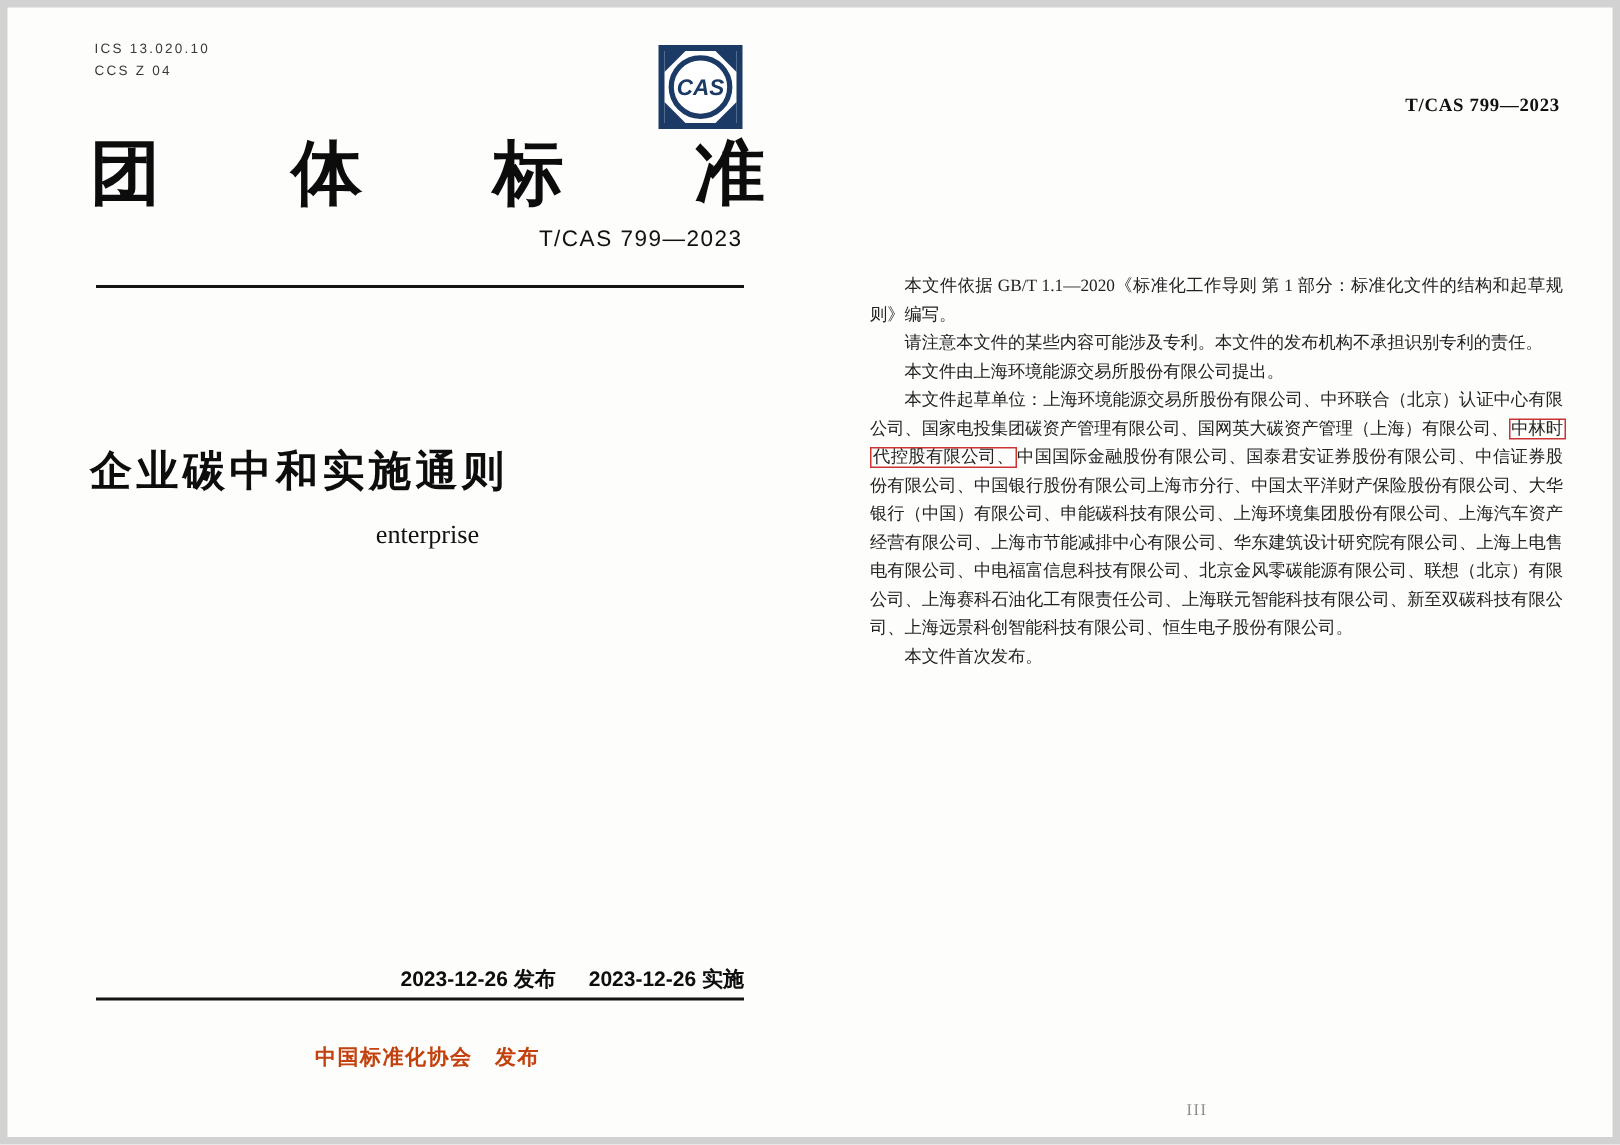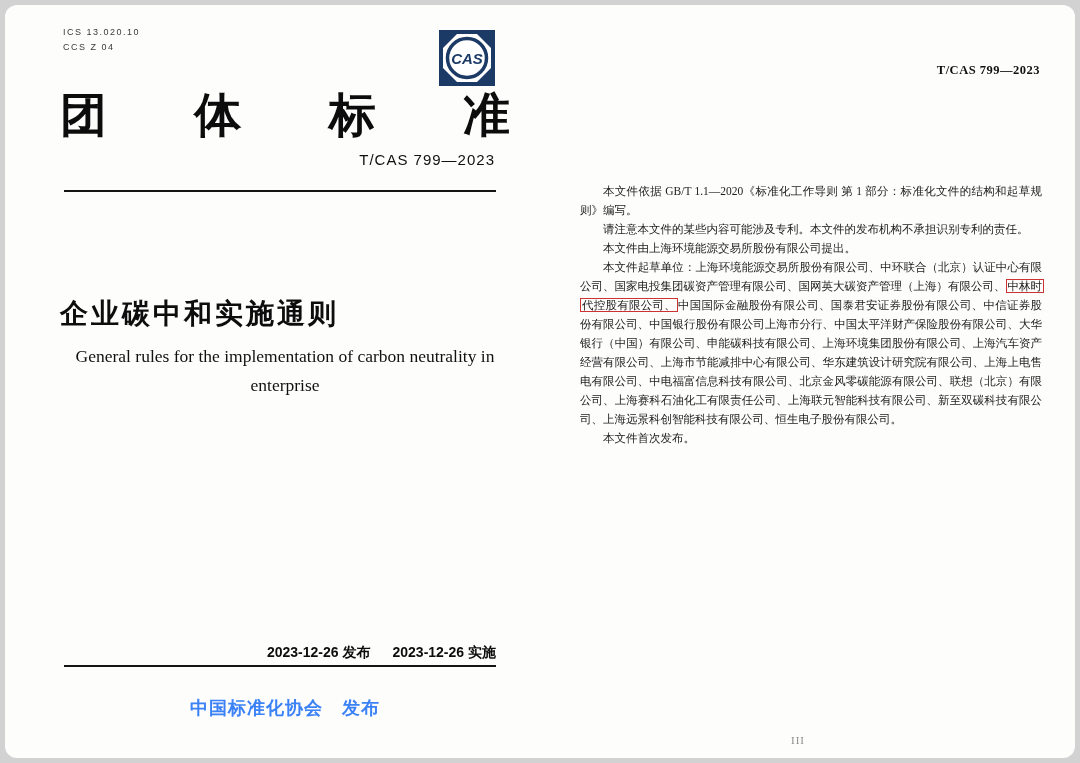--- a/index.html
+++ b/index.html
@@ -7,21 +7,21 @@
     width:1080px;height:763px;
     background:#d2d2d2;
     font-family:"Liberation Serif","DejaVu Serif",serif;
     color:#1a1a1a;
     position:relative;
     overflow:hidden;
   }
   .sheet{
     position:absolute;left:5px;top:5px;right:5px;bottom:5px;
     background:#fdfdfc;
-    border-radius:12px;
+    border-radius:0;
   }
   .abs{position:absolute;}
 
   
   .ics-block{
     left:58px;top:20px;
     font-family:"Liberation Sans","DejaVu Sans",sans-serif;
     font-size:9px;letter-spacing:1.5px;line-height:15px;
     color:#3a3a3a;font-weight:500;
   }
@@ -51,21 +51,21 @@
   .date-row{
     left:59px;top:639px;width:432px;
     display:flex;justify-content:flex-end;
     font-family:"Liberation Sans","DejaVu Sans",sans-serif;
     font-size:14px;font-weight:700;color:#0d0d0d;gap:22px;
   }
   .rule-bottom{left:59px;top:660px;width:432px;}
   .publisher{
     left:55px;top:691px;width:450px;text-align:center;
     font-family:Liberation Serif, serif;
-    font-size:18px;font-weight:700;letter-spacing:1px;color:#3b82f6;
+    font-size:14px;font-weight:700;letter-spacing:1px;color:#c2410c;
   }
 
   
   .rp-header{
     left:575px;top:58px;width:460px;text-align:right;
     font-weight:700;font-size:12.5px;letter-spacing:0.5px;color:#111;
   }
   .foreword-title{
     left:575px;top:132px;width:460px;text-align:center;
     font-family:"Liberation Sans","DejaVu Sans",sans-serif;
@@ -117,21 +117,20 @@
     <span>准</span>
   </div>
 
   <div class="abs std-num-left">T/CAS 799—2023</div>
 
   <div class="abs rule rule-top"></div>
 
   <div class="abs zh-title">企业碳中和实施通则</div>
 
   <div class="abs en-title">
-    <div>General rules for the implementation of carbon neutrality in</div>
     <div>enterprise</div>
   </div>
 
   <div class="abs date-row">
     <span>2023-12-26 发布</span>
     <span>2023-12-26 实施</span>
   </div>
 
   <div class="abs rule rule-bottom"></div>
 

